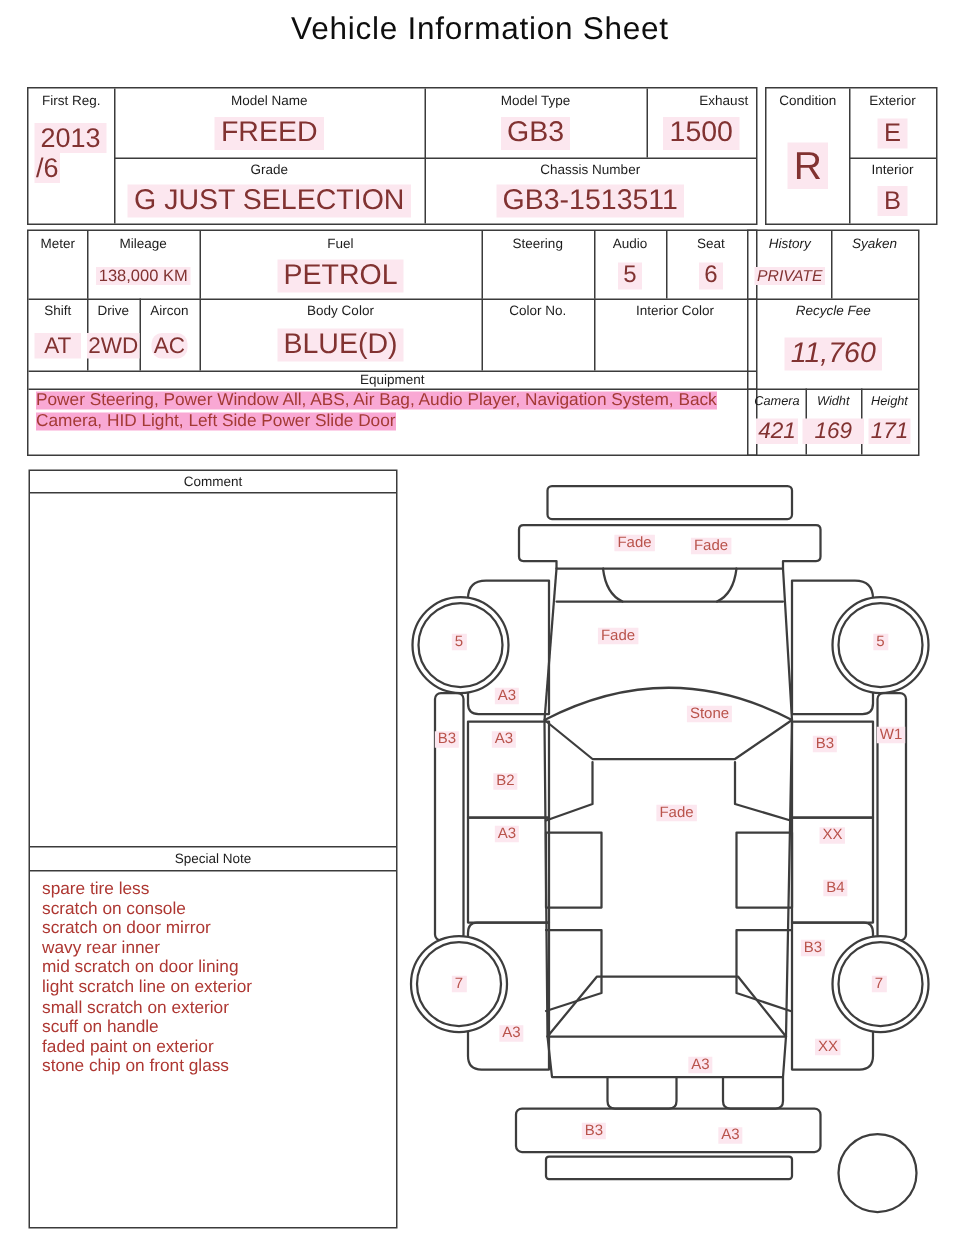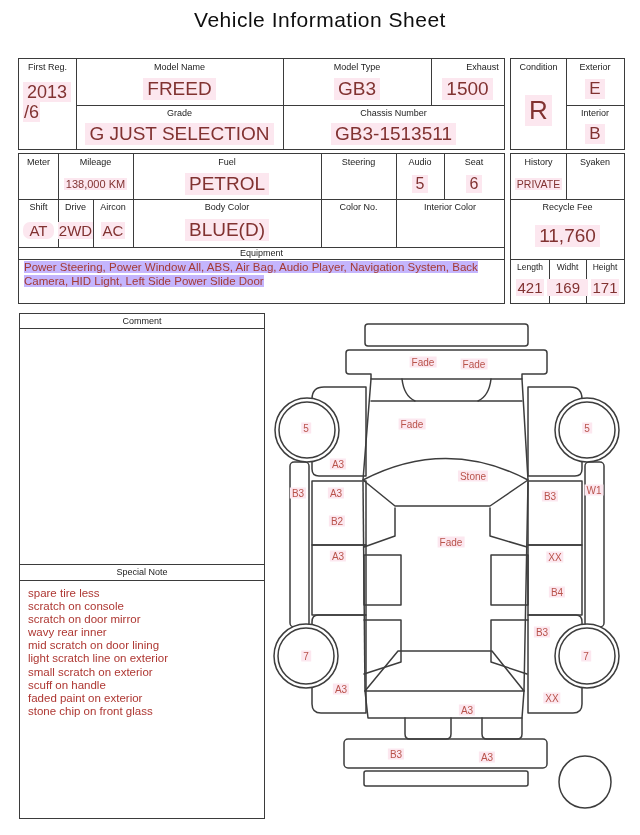--- a/index.html
+++ b/index.html
@@ -26,21 +26,21 @@
   }
   .notes {
     position:absolute; left:8px; top:273px; width:230px;
     font-size:11.5px; line-height:13.1px; color:#ae3732;
   }
   .notes div { white-space:nowrap; }
   .equip {
     position:absolute; left:5px; top:107px; width:476px;
     font-size:11.5px; line-height:13.5px; color:#a33a35;
   }
-  .equip span { background:#c4b5fd; }
+  .equip span { background:#f9a8d4; }
   #diagram { position:absolute; left:270px; top:310px; width:370px; height:505px; }
   #diagram svg { position:absolute; left:0; top:0; }
   .dcode {
     position:absolute; transform:translate(-50%,-50%);
     font-size:10px; color:#b9534b; background:#fce7ef; padding:0 2px;
     white-space:nowrap;
   }
   .disclaimer {
     position:absolute; left:0; top:818px; width:640px; text-align:center;
     font-size:10px; color:#c33b2b;
@@ -152,31 +152,31 @@
         <span class="hl">5</span>
       </div>
 
     <div class="lbl" style="left:425px;top:3px;width:60px;">Seat</div>
     <div class="cell" style="left:425px;top:14px;width:60px;height:31px;font-size:16px;">
         <span class="hl">6</span>
       </div>
 
     <div class="lbl" style="left:0;top:48px;width:39px;">Shift</div>
     <div class="cell" style="left:0;top:59px;width:39px;height:34px;font-size:15px;">
-        <span class="hl" style="padding:0 6px;border-radius:7px;">AT</span>
+        <span class="hl" style="padding:0 6px;">AT</span>
       </div>
 
     <div class="lbl" style="left:39px;top:48px;width:35px;">Drive</div>
     <div class="cell" style="left:39px;top:59px;width:35px;height:34px;font-size:15px;">
         <span class="hl" style="padding:0 1px;">2WD</span>
       </div>
 
     <div class="lbl" style="left:74px;top:48px;width:40px;">Aircon</div>
     <div class="cell" style="left:74px;top:59px;width:40px;height:34px;font-size:15px;">
-        <span class="hl" style="padding:0 2px;">AC</span>
+        <span class="hl" style="padding:0 2px;border-radius:7px;">AC</span>
       </div>
 
     <div class="lbl" style="left:114px;top:48px;width:188px;">Body Color</div>
     <div class="cell" style="left:114px;top:59px;width:188px;height:34px;font-size:19px;">
         <span class="hl">BLUE(D)</span>
       </div>
 
     <div class="lbl" style="left:302px;top:48px;width:75px;">Color No.</div>
     <div class="cell" style="left:302px;top:59px;width:75px;height:34px;font-size:11px;">
         <span></span>
@@ -184,21 +184,21 @@
 
     <div class="lbl" style="left:377px;top:48px;width:108px;">Interior Color</div>
     <div class="cell" style="left:377px;top:59px;width:108px;height:34px;font-size:11px;">
         <span></span>
       </div>
 
     <div class="lbl" style="left:0;top:94px;width:485px;">Equipment</div>
     <div class="equip"><span>Power Steering, Power Window  All, ABS, Air Bag, Audio Player, Navigation System, Back Camera, HID Light, Left Side Power Slide Door</span></div>
   </div>
 
-  <div class="box" style="left:510px;top:153px;width:113px;height:149px;">
+  <div class="box" style="left:498px;top:153px;width:113px;height:149px;font-style:italic;">
     <div class="vline" style="left:55px;top:0;height:45px;"></div>
     <div class="hline" style="left:0;top:45px;width:113px;"></div>
     <div class="hline" style="left:0;top:105px;width:113px;"></div>
     <div class="vline" style="left:38px;top:105px;height:44px;"></div>
     <div class="vline" style="left:75px;top:105px;height:44px;"></div>
 
     <div class="lbl" style="left:0;top:3px;width:55px;">History</div>
     <div class="cell" style="left:0;top:14px;width:55px;height:31px;font-size:10.5px;">
         <span class="hl" style="padding:0 2px;">PRIVATE</span>
       </div>
@@ -206,21 +206,21 @@
     <div class="lbl" style="left:55px;top:3px;width:58px;">Syaken</div>
     <div class="cell" style="left:55px;top:14px;width:58px;height:31px;font-size:10.5px;">
         <span></span>
       </div>
 
     <div class="lbl" style="left:0;top:48px;width:113px;">Recycle Fee</div>
     <div class="cell" style="left:0;top:60px;width:113px;height:43px;font-size:19px;">
         <span class="hl">11,760</span>
       </div>
 
-    <div class="lbl" style="left:0;top:108px;width:38px;font-size:8.5px;">Length</div>
+    <div class="lbl" style="left:0;top:108px;width:38px;font-size:8.5px;">Camera</div>
     <div class="cell" style="left:0;top:119px;width:38px;height:29px;font-size:15px;">
         <span class="hl" style="padding:0 1px;">421</span>
       </div>
 
     <div class="lbl" style="left:38px;top:108px;width:37px;font-size:8.5px;">Widht</div>
     <div class="cell" style="left:38px;top:119px;width:37px;height:29px;font-size:15px;">
         <span class="hl" style="padding:0 8px;">169</span>
       </div>
 
     <div class="lbl" style="left:75px;top:108px;width:38px;font-size:8.5px;">Height</div>

